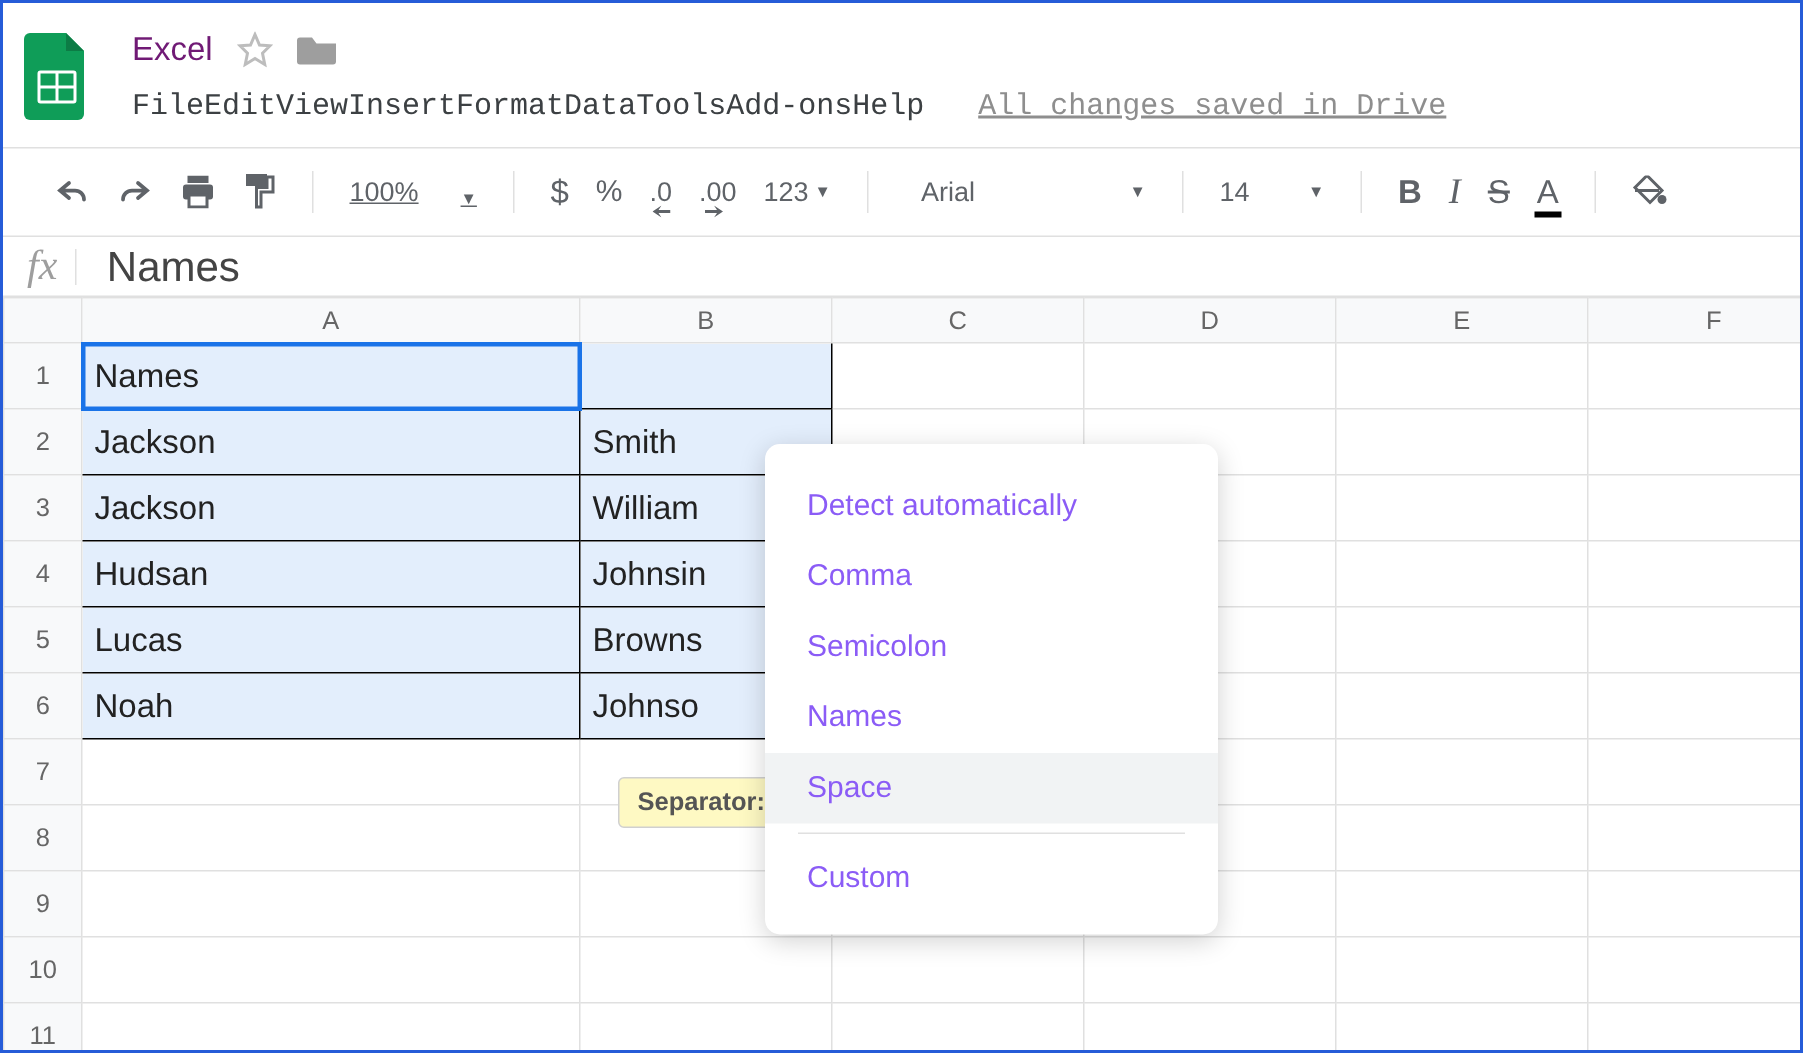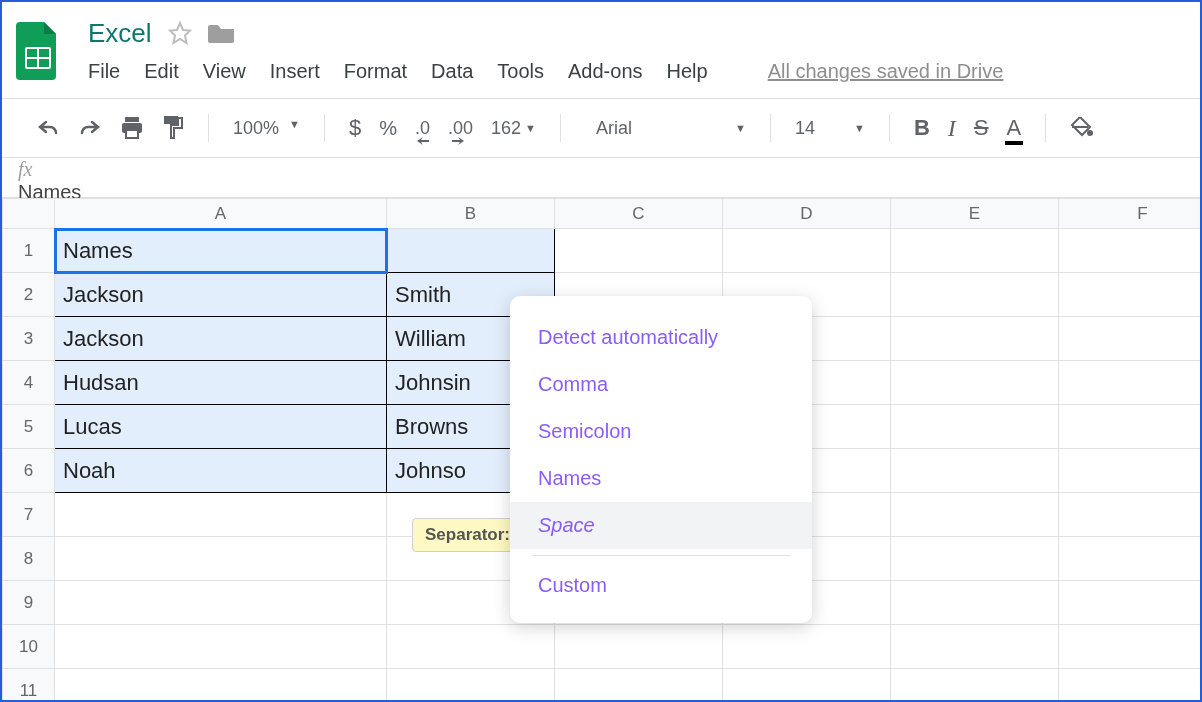--- a/index.html
+++ b/index.html
@@ -28,36 +28,36 @@
     margin-top: 6px;
   }
   .logo svg { width: 100%; height: 100%; display: block; }
   .title-row {
     display: flex;
     align-items: center;
     gap: 16px;
     height: 34px;
   }
   .doc-title {
-    font-size: 26px;
-    color: #0f766e;
+    font-size: 22px;
+    color: #701a75;
   }
   .star-icon svg, .folder-icon svg { display: block; }
   .star-icon { color: #bdbdbd; }
   .folder-icon { color: #9e9e9e; }
 
   
   .menu-bar {
     display: flex;
-    gap: 24px;
     margin-top: 10px;
     font-size: 20px;
     color: #3c4043;
     align-items: center;
     flex-wrap: nowrap;
+    font-family: Liberation Mono, monospace;
   }
   .menu-item { cursor: pointer; white-space: nowrap; }
   .save-status {
     margin-left: 36px;
     text-decoration: underline;
     color: #8e8e8e;
     font-size: 20px;
     white-space: nowrap;
   }
 
@@ -75,42 +75,42 @@
     overflow: hidden;
   }
   .tb-sep {
     width: 1px; height: 28px;
     background: #e0e0e0;
     margin: 0 6px;
     flex-shrink: 0;
   }
   .tb-btn { display: flex; align-items: center; cursor: pointer; gap: 4px; flex-shrink:0;}
   .tb-btn svg { display: block; }
-  .zoom { display: flex; align-items: flex-start; font-size: 18px; gap: 10px; }
+  .zoom { display: flex; align-items: flex-end; font-size: 18px; gap: 28px; text-decoration: underline; }
   .caret { font-size: 11px; color:#5f6368; }
   .font-box { min-width: 150px; display:flex; justify-content:space-between; align-items:center;margin-left:11px; }
   .size-box { min-width: 70px; display:flex; justify-content:space-between; align-items:center; }
   .bold  { font-weight: bold; font-size: 22px; }
   .italic{ font-style: italic; font-family: 'Times New Roman', serif; font-size: 24px; }
   .strike{ text-decoration: line-through; font-size: 22px; }
   .textcolor { position: relative; font-size: 22px; }
   .textcolor .underline-bar {
     position: absolute; left: -2px; right: -2px; bottom: -4px;
     height: 4px; background: #000;
   }
 
   
   .formula-bar {
     height: 40px;
     border-bottom: 1px solid #e0e0e0;
     display: flex;
+    align-items: center;
     padding-left: 16px;
-    font-size: 20px;
+    font-size: 28px;
     color: #666;
-    flex-direction: column;
   }
   .fx-label {
     font-style: italic;
     font-family: 'Times New Roman', serif;
     color: #9e9e9e;
     margin-right: 12px;
   }
   .fx-sep {
     width: 1px; height: 24px; background: #e0e0e0; margin-right: 20px;
   }
@@ -191,21 +191,20 @@
     font-size: 20px;
     color: #8b5cf6;
   }
   .dropdown .opt {
     padding: 12px 28px;
     cursor: pointer;
   }
   .dropdown .opt:hover,
   .dropdown .opt.hover {
     background: #f1f3f4;
-    font-style: italic;
   }
   .dropdown hr {
     border: none;
     border-top: 1px solid #e0e0e0;
     margin: 6px 22px;
   }
 </style>
 </head>
 <body>
 
@@ -286,21 +285,21 @@
         <path d="M12 3 H4 L6 0 L0 4 L6 8 L4 5 H12 z"></path>
       </svg>
   </span>
   <span class="tb-btn" style="font-size:18px;position:relative;">
     <span>.00</span>
     <svg width="12" height="8" viewBox="0 0 12 8" style="position:absolute;bottom:-6px;left:4px" fill="#5f6368">
         <path d="M0 3 H8 L6 0 L12 4 L6 8 L8 5 H0 z"></path>
       </svg>
   </span>
   <span class="tb-btn">
-    <span style="font-size:18px;">162</span>
+    <span style="font-size:18px;">123</span>
     <span class="caret">▼</span>
   </span>
   <span class="tb-sep"></span>
   <span class="tb-btn font-box">
     <span>Arial</span>
     <span class="caret">▼</span>
   </span>
   <span class="tb-sep"></span>
   <span class="tb-btn size-box">
     <span>14</span>

